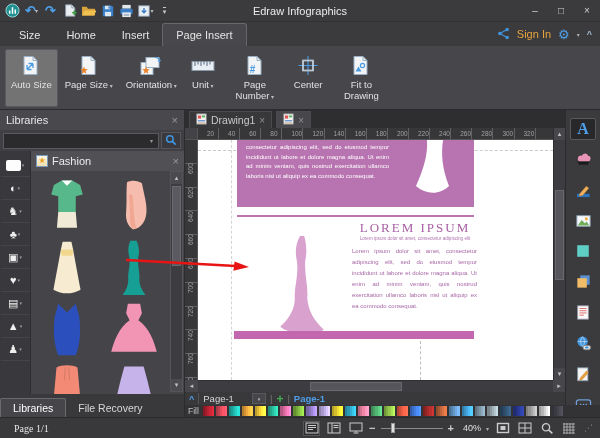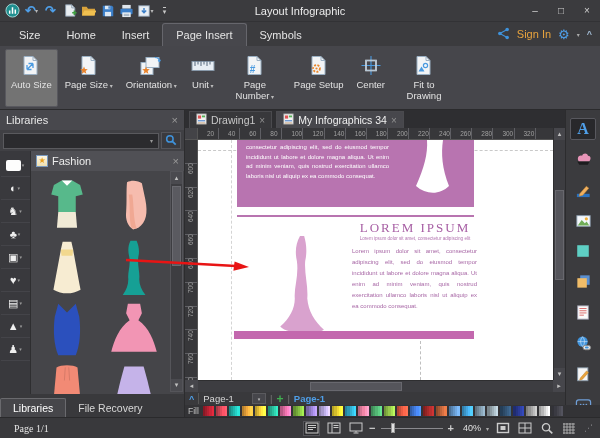--- a/index.html
+++ b/index.html
@@ -183,35 +183,34 @@
           <svg width="14" height="14" viewBox="0 0 16 16">
             <rect x="2" y="2" width="12" height="12" fill="#e8eef4" stroke="#8899aa"></rect>
             <path d="M8,4.5 v5.5 M5.5,7.5 L8,10 L10.5,7.5" stroke="#3a7ec8" stroke-width="1.6" fill="none"></path>
           </svg>
           <span class="qcaret">▾</span>
         </div>
         <div class="qbtn">
           <span style="color:#c8c8c8;font-size:7px;border-top:1.5px solid #c8c8c8;line-height:5px;display:inline-block;padding-top:1px">▾</span>
         </div>
       </div>
-    <div class="wtitle">Layout Infographic</div>
+    <div class="wtitle">Edraw Infographics</div>
     <div class="winbtns">
       <div class="winbtn">–</div>
       <div class="winbtn">□</div>
       <div class="winbtn">×</div>
     </div>
   </div>
 
   <div class="menubar">
     <div class="mtabs" id="menu-tabs">
         <div class="mtab">Size</div>
         <div class="mtab">Home</div>
         <div class="mtab">Insert</div>
         <div class="mtab active">Page Insert</div>
-        <div class="mtab">Symbols</div>
       </div>
     <div class="menu-right">
       <span id="share-ic"><svg width="13" height="13" viewBox="0 0 16 16">
             <circle cx="12.5" cy="3" r="2.2" fill="#3f93dc"></circle>
             <circle cx="3.5" cy="8" r="2.2" fill="#3f93dc"></circle>
             <circle cx="12.5" cy="13" r="2.2" fill="#3f93dc"></circle>
             <path d="M3.5,8 L12.5,3 M3.5,8 L12.5,13" stroke="#3f93dc" stroke-width="1.4"></path>
           </svg></span>
       <span class="signin">Sign In</span>
       <span class="gear">⚙</span>
@@ -263,31 +262,20 @@
       </div>
       <div class="rbtn">
         <span class="ricon">
           <svg width="26" height="23" viewBox="0 0 26 22">
             <path d="M6,2 h9 l4,4 v14 h-13 z" fill="#f2f4f6" stroke="#9ab0c4"></path>
             <path d="M15,2 v4 h4" fill="none" stroke="#9ab0c4"></path>
             <text x="10.5" y="18" font-size="10" font-weight="bold" fill="#4a9ae0" text-anchor="middle" font-family="Liberation Sans,sans-serif">#</text>
           </svg>
         </span>
         <span class="rlabel">Page Number<span class="rcaret"> ▾</span></span>
-      </div>
-      <div class="rbtn">
-        <span class="ricon">
-          <svg width="26" height="23" viewBox="0 0 26 22">
-            <path d="M6,2 h9 l4,4 v14 h-13 z" fill="#f2f4f6" stroke="#9ab0c4"></path>
-            <path d="M15,2 v4 h4" fill="none" stroke="#9ab0c4"></path>
-            <circle cx="10.5" cy="14" r="3.4" fill="none" stroke="#e8872c" stroke-width="1.8" stroke-dasharray="2 1.3"></circle>
-            <circle cx="10.5" cy="14" r="1.1" fill="#e8872c"></circle>
-          </svg>
-        </span>
-        <span class="rlabel">Page Setup</span>
       </div>
       <div class="rbtn">
         <span class="ricon">
           <svg width="26" height="23" viewBox="0 0 26 22">
             <path d="M13,1.5 v19 M3.5,11 h19" stroke="#4a9ae0" stroke-width="1.1"></path>
             <rect x="8" y="6" width="10" height="10" fill="none" stroke="#dfe8f0" stroke-width="1.6"></rect>
             <rect x="8" y="6" width="10" height="10" fill="none" stroke="#9ab0c4" stroke-width=".6"></rect>
           </svg>
         </span>
         <span class="rlabel">Center</span>
@@ -441,21 +429,20 @@
           <span class="dtab-x">×</span>
         </div>
         <div class="dtab active">
           <span><svg width="11" height="12" viewBox="0 0 14 15">
               <rect x="1" y="1" width="12" height="13" fill="#f4f4f4" stroke="#999"></rect>
               <rect x="2.5" y="3" width="4" height="4" fill="#e05555"></rect>
               <rect x="7.5" y="3" width="4" height="2.4" fill="#58b058"></rect>
               <rect x="2.5" y="9" width="9" height="1.5" fill="#5588cc"></rect>
               <rect x="2.5" y="11.8" width="9" height="1.4" fill="#ccaa88"></rect>
             </svg></span>
-          <span>My Infographics 34</span>
           <span class="dtab-x">×</span>
         </div>
       </div>
     <div class="ruler-corner"></div>
     <div class="h-ruler" id="h-ruler">
         <span style="left: 9px;">20</span>
         <span style="left: 30.1px;">40</span>
         <span style="left: 51.2px;">60</span>
         <span style="left: 72.3px;">80</span>
         <span style="left: 93.4px;">100</span>

